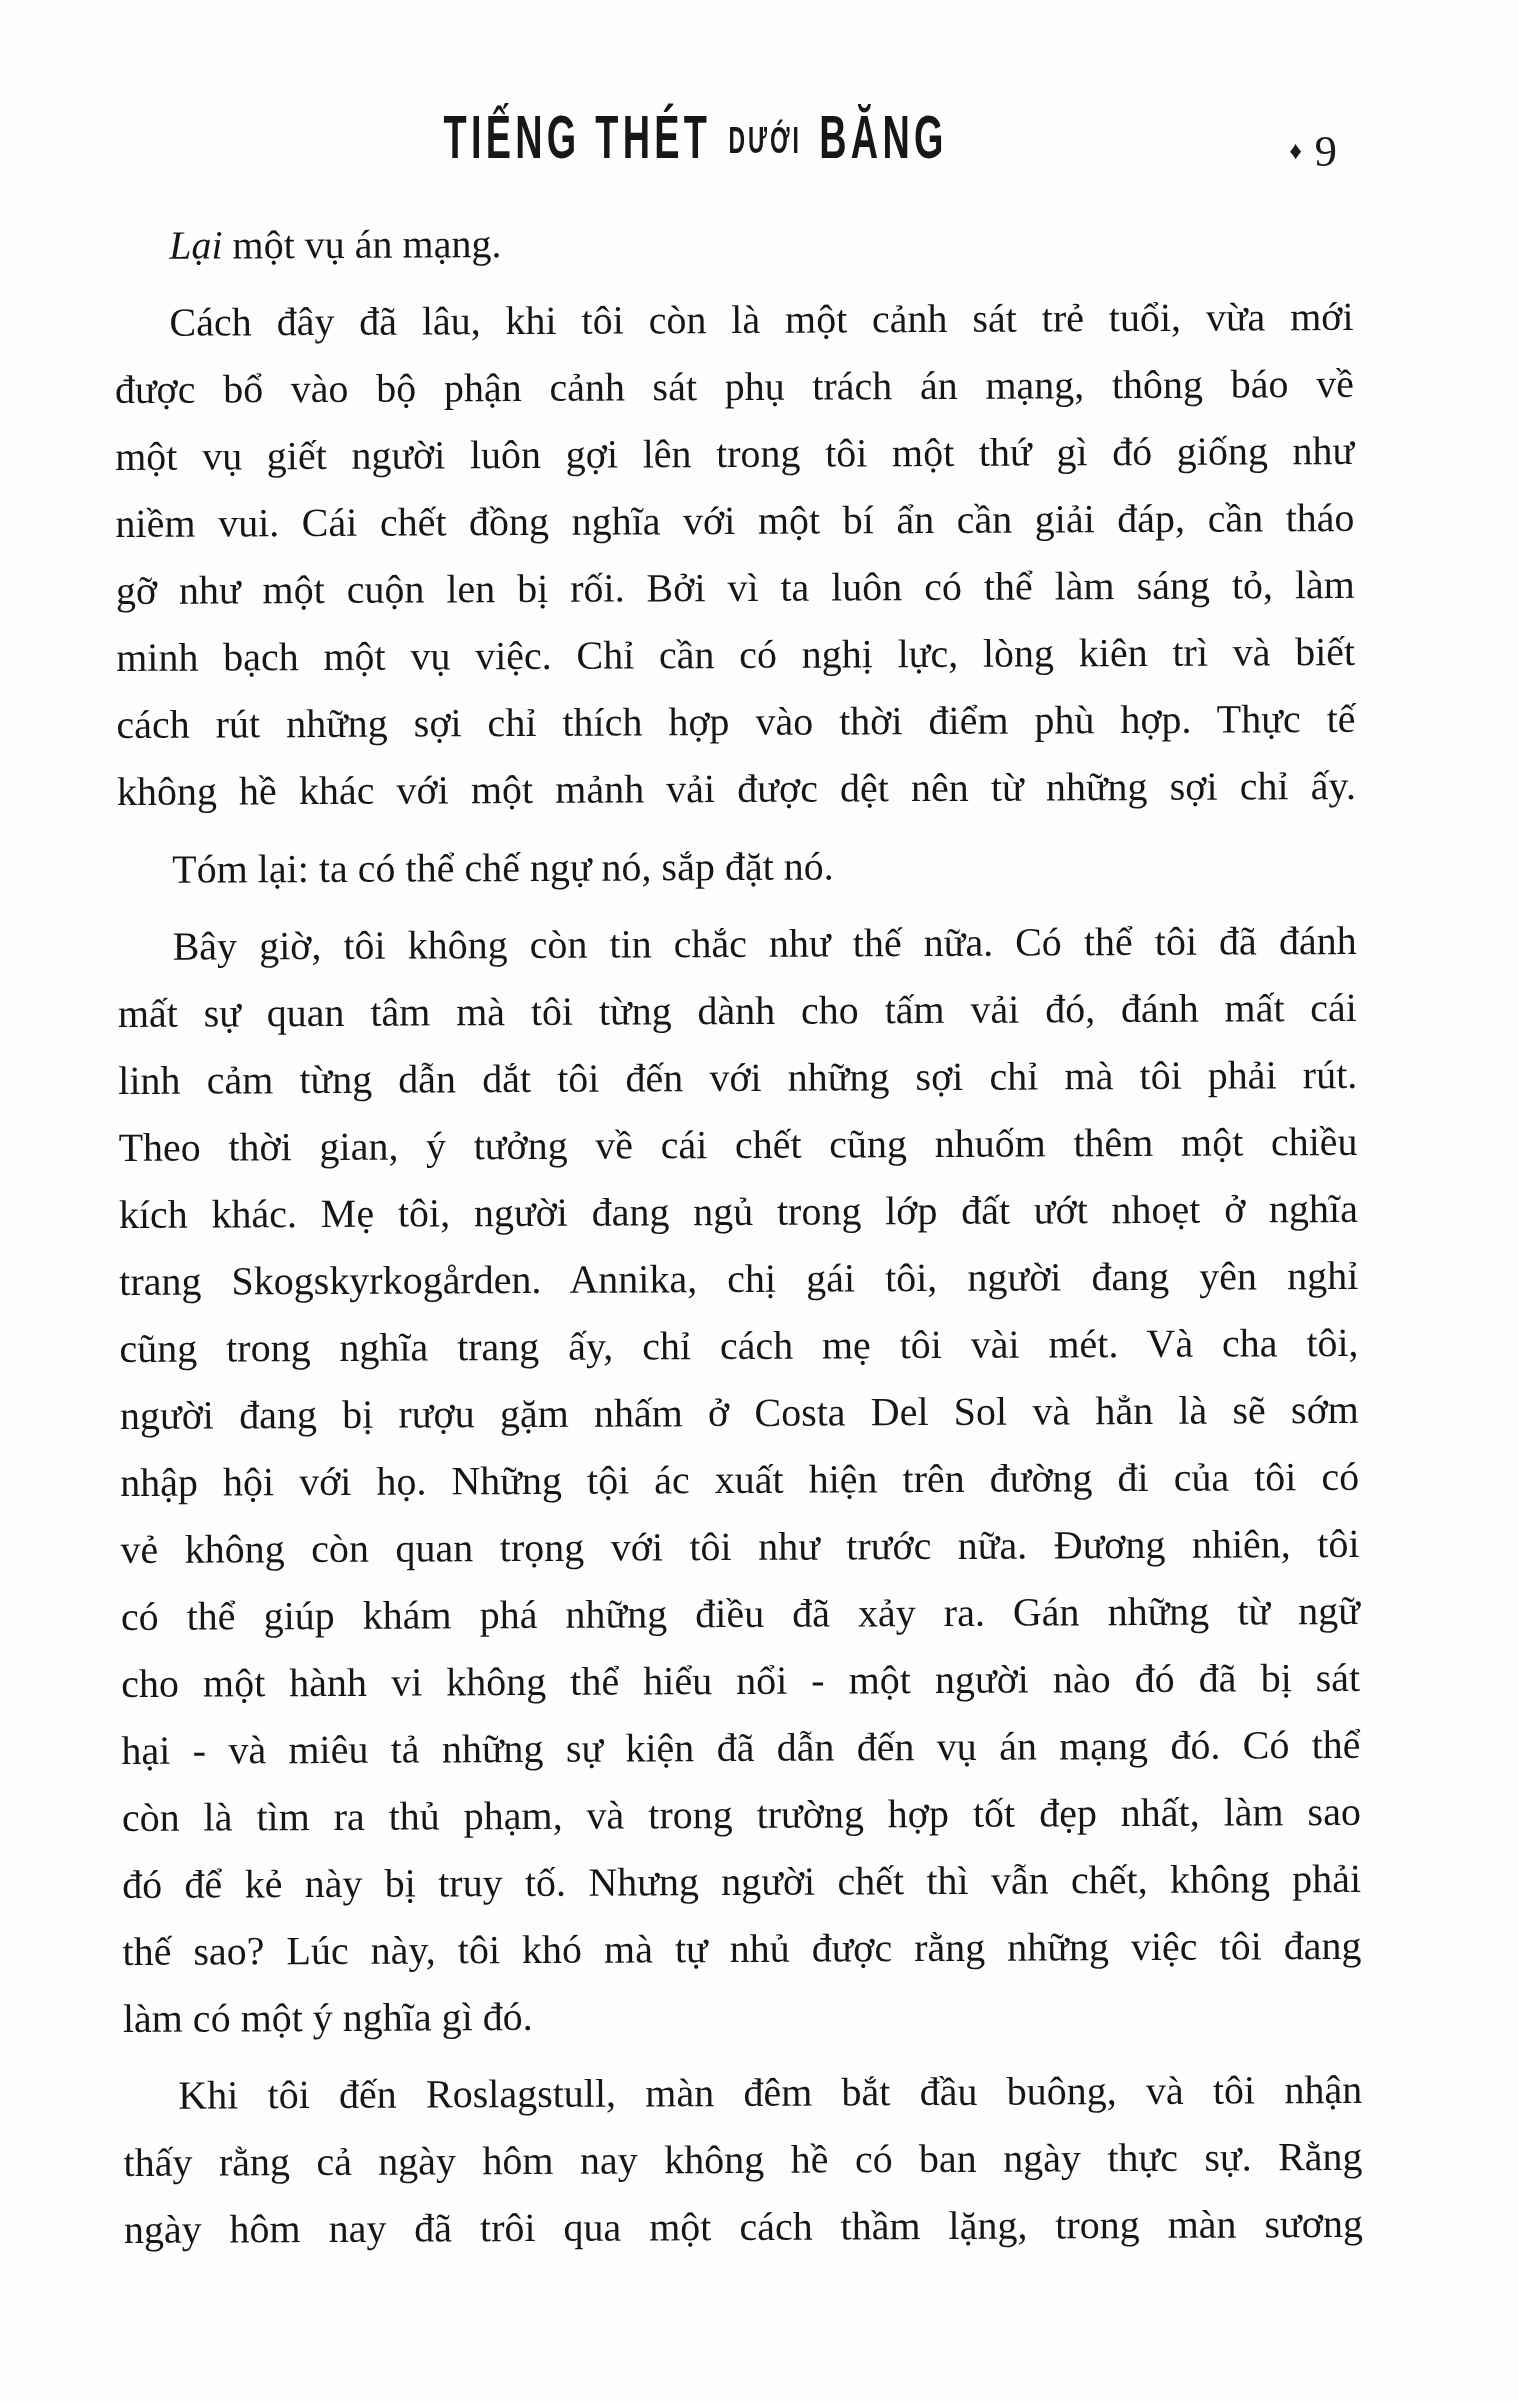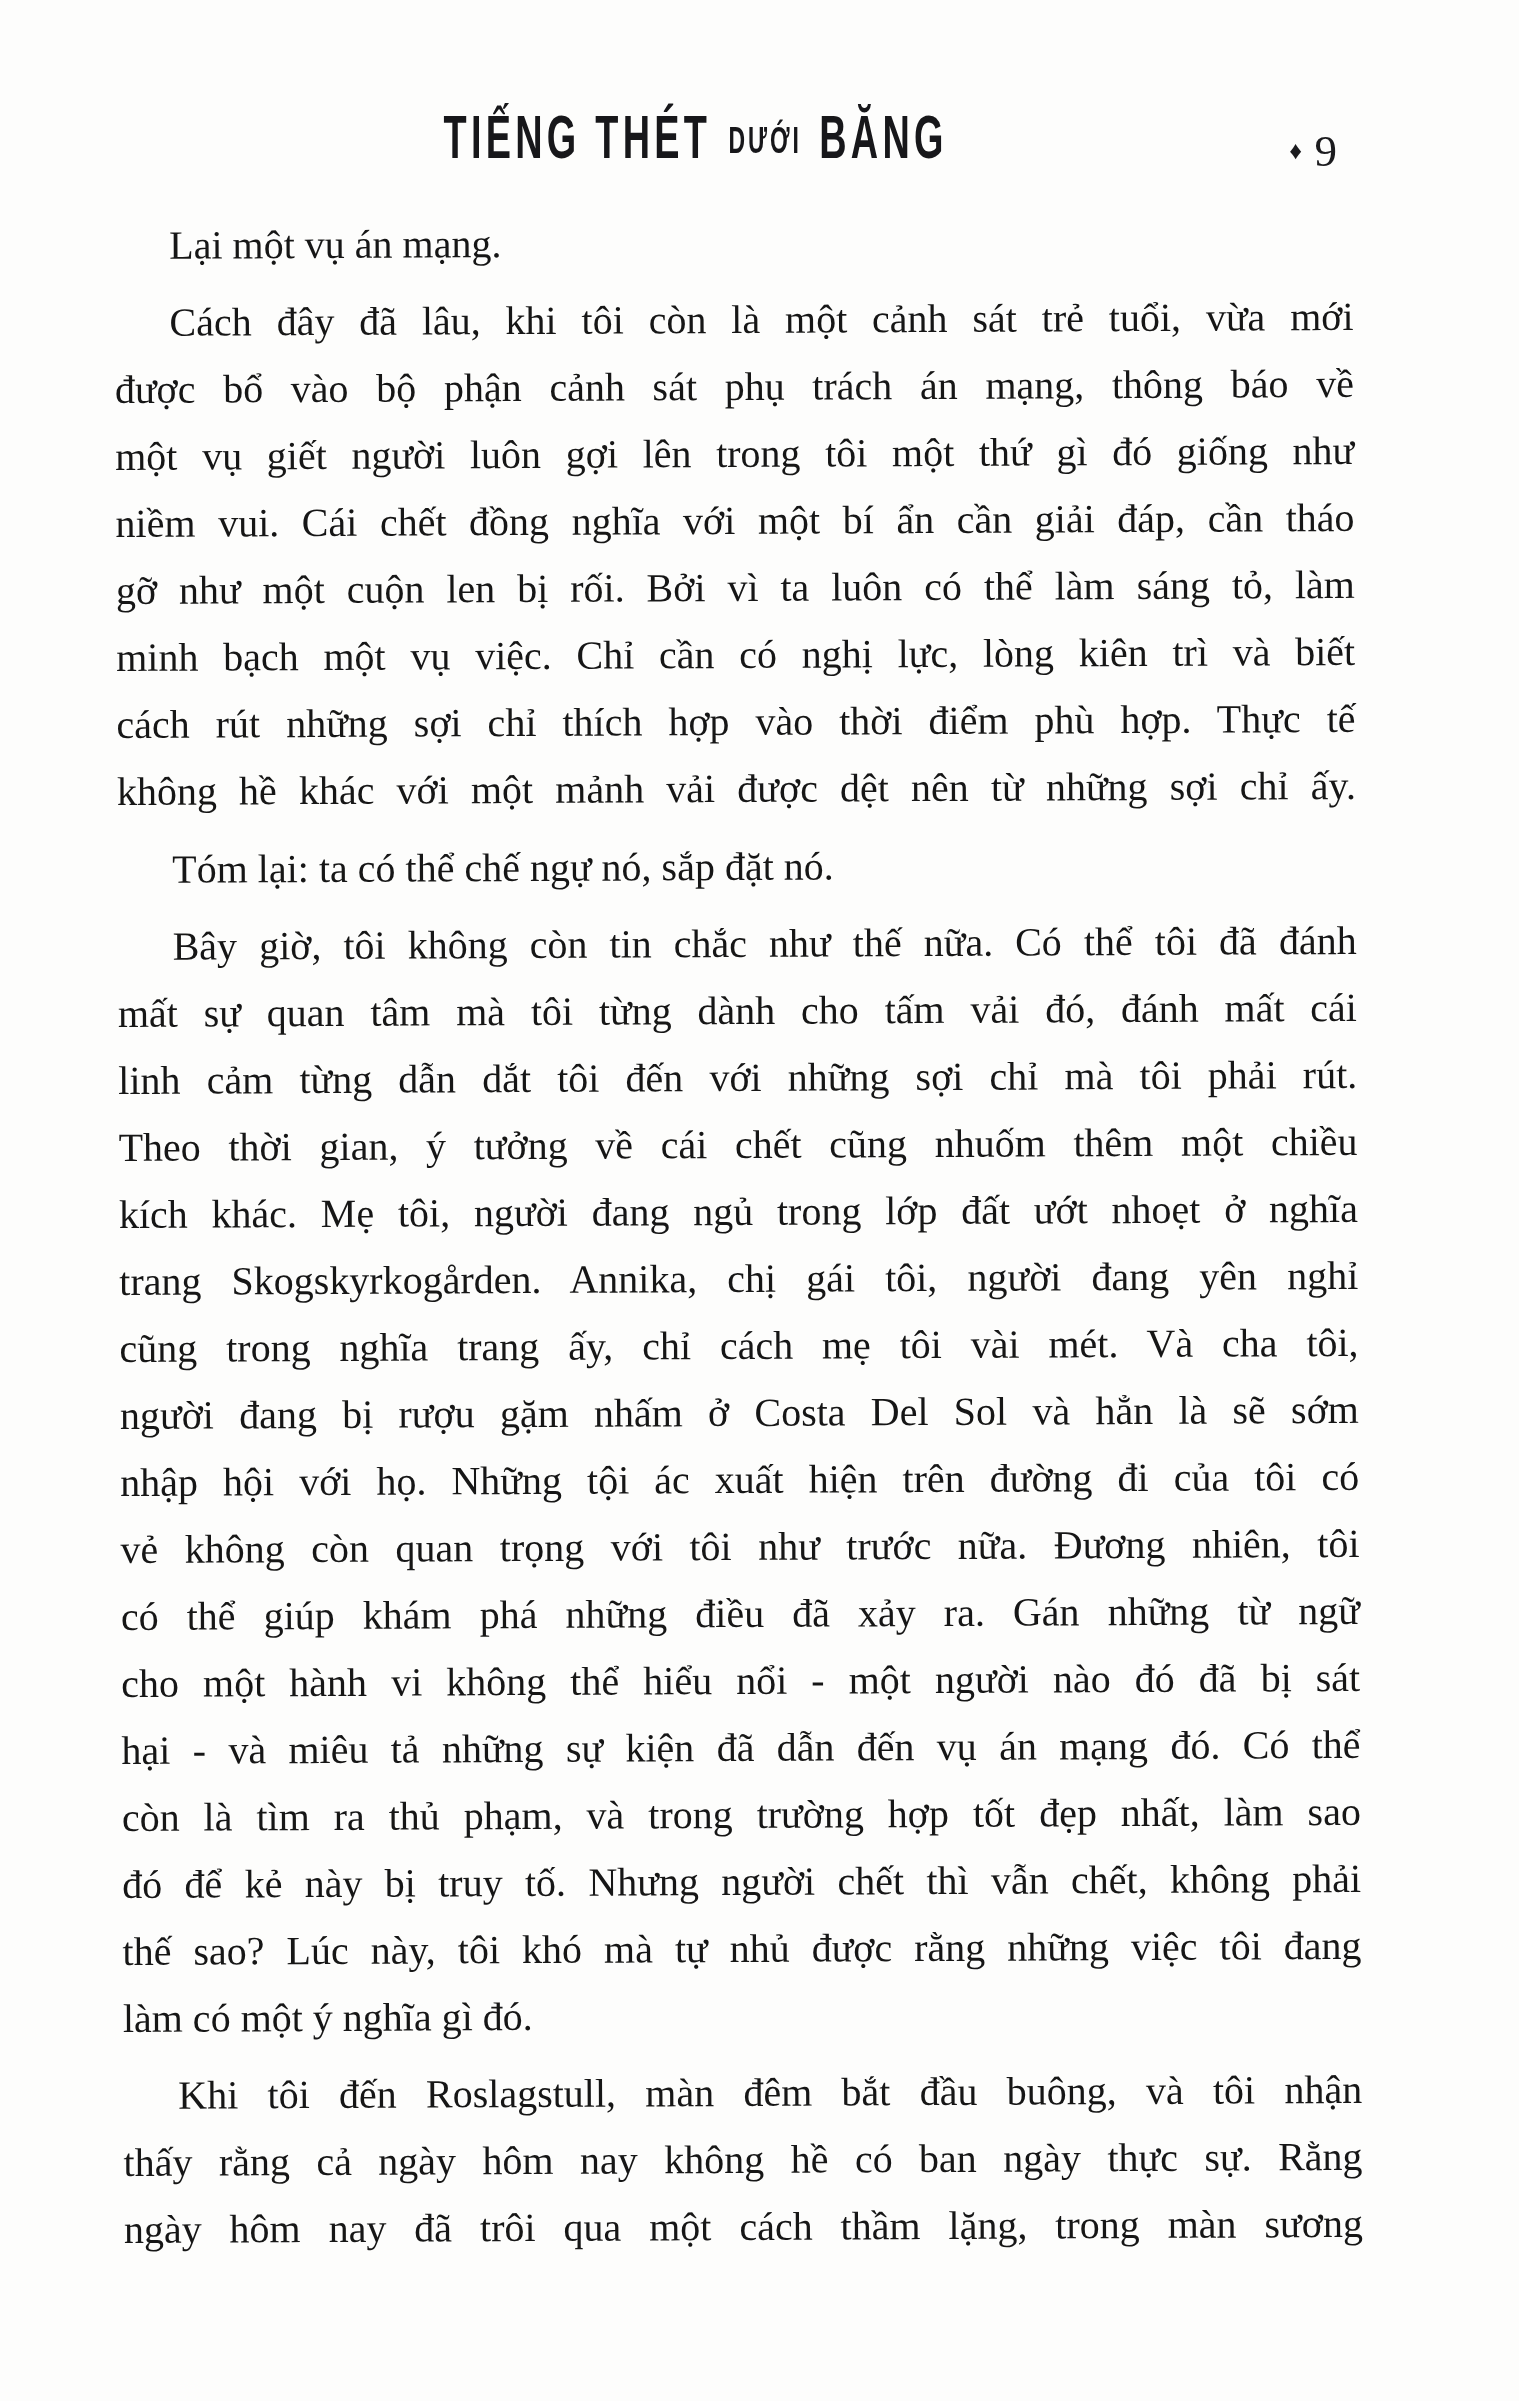--- a/index.html
+++ b/index.html
@@ -63,21 +63,21 @@
     font-size:40px;
     line-height:67px;
     color:#161616;
     text-align:justify;
     text-align-last:justify;
     white-space:normal;
   }
   .line.left{text-align-last:left;}
   .line.indent{text-indent:55px;}
   .line.p-start{margin-top:10.3px;}
-  .it{margin-top:35px;}
+  .it{font-style:italic;margin-top:35px;}
 </style>
 </head>
 <body>
 
 <div class="page">
 
   <div class="header">
     <div class="title-wrap">
       <div class="book-title"><span>TIẾNG THÉT</span> <span class="small-word">DƯỚI</span> <span>BĂNG</span></div>
     </div>

